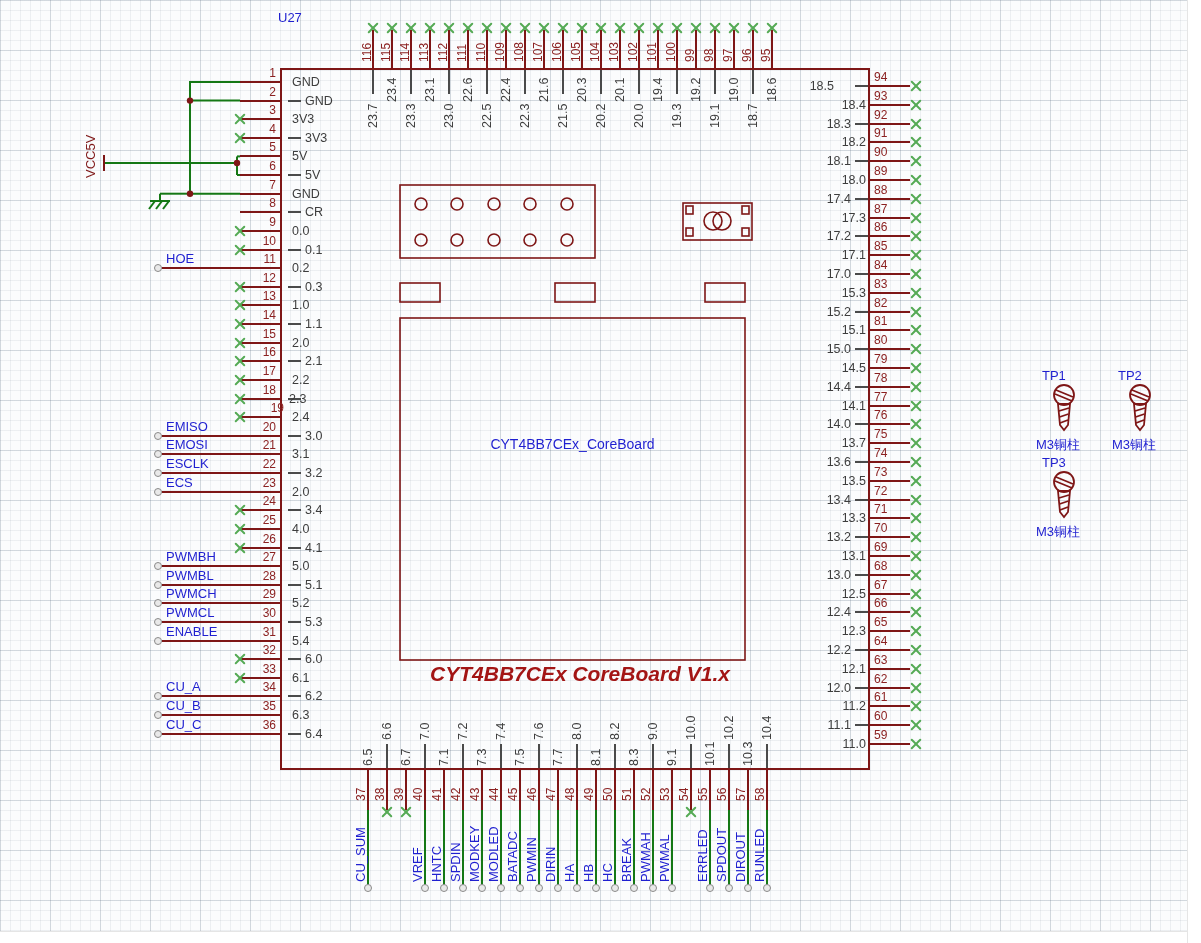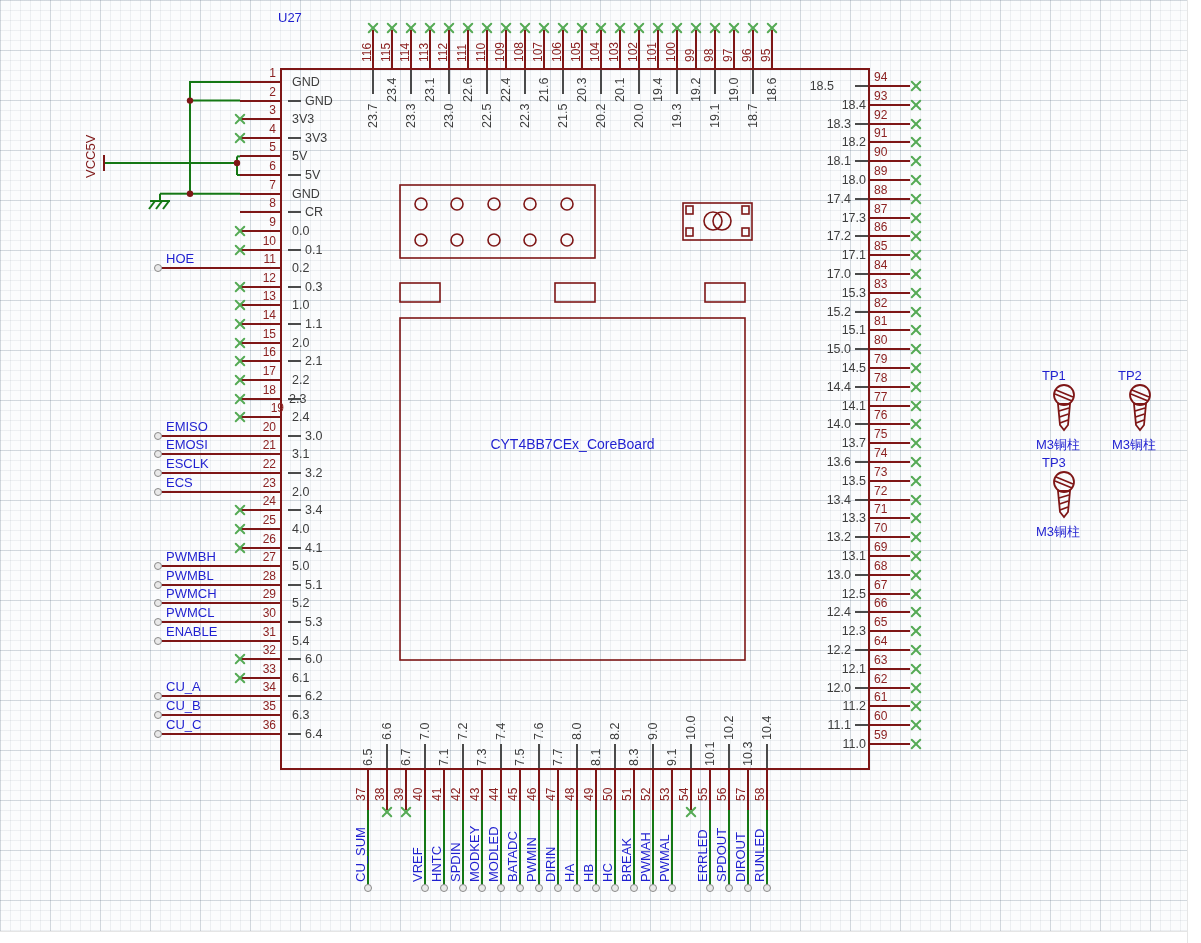--- a/index.html
+++ b/index.html
@@ -97,20 +97,21 @@
     <g fill="#7E1616" stroke="none">
       <circle cx="190" cy="100.6" r="3.2"></circle>
       <circle cx="190" cy="193.7" r="3.2"></circle>
       <circle cx="237" cy="163" r="3.2"></circle>
     </g>
   </svg>
 
   <div class="chip"></div>
   <div class="refdes">U27</div>
   <div class="innerlbl">CYT4BB7CEx_CoreBoard</div>
+  <div class="title">CYT4BB7CEx CoreBoard V1.x</div>
   <div class="vcc vt">VCC5V</div>
 
   <div id="pins-layer" class="abs" style="left:0;top:0;width:0;height:0">
       <div class="pline" style="left: 240px; top: 81px; width: 40px; height: 2px;"></div>
       <div class="pnum r" style="left: 232px; top: 66px; width: 44px;">1</div>
       <div class="pname" style="left: 292px; top: 74px;">GND</div>
       <div class="pline" style="left: 240px; top: 99.62px; width: 40px; height: 2px;"></div>
       <div class="pnum r" style="left: 232px; top: 84.62px; width: 44px;">2</div>
       <div class="pdash" style="left: 288px; top: 99.62px; width: 13px; height: 2px;"></div>
       <div class="pname" style="left: 305px; top: 92.62px;">GND</div>

